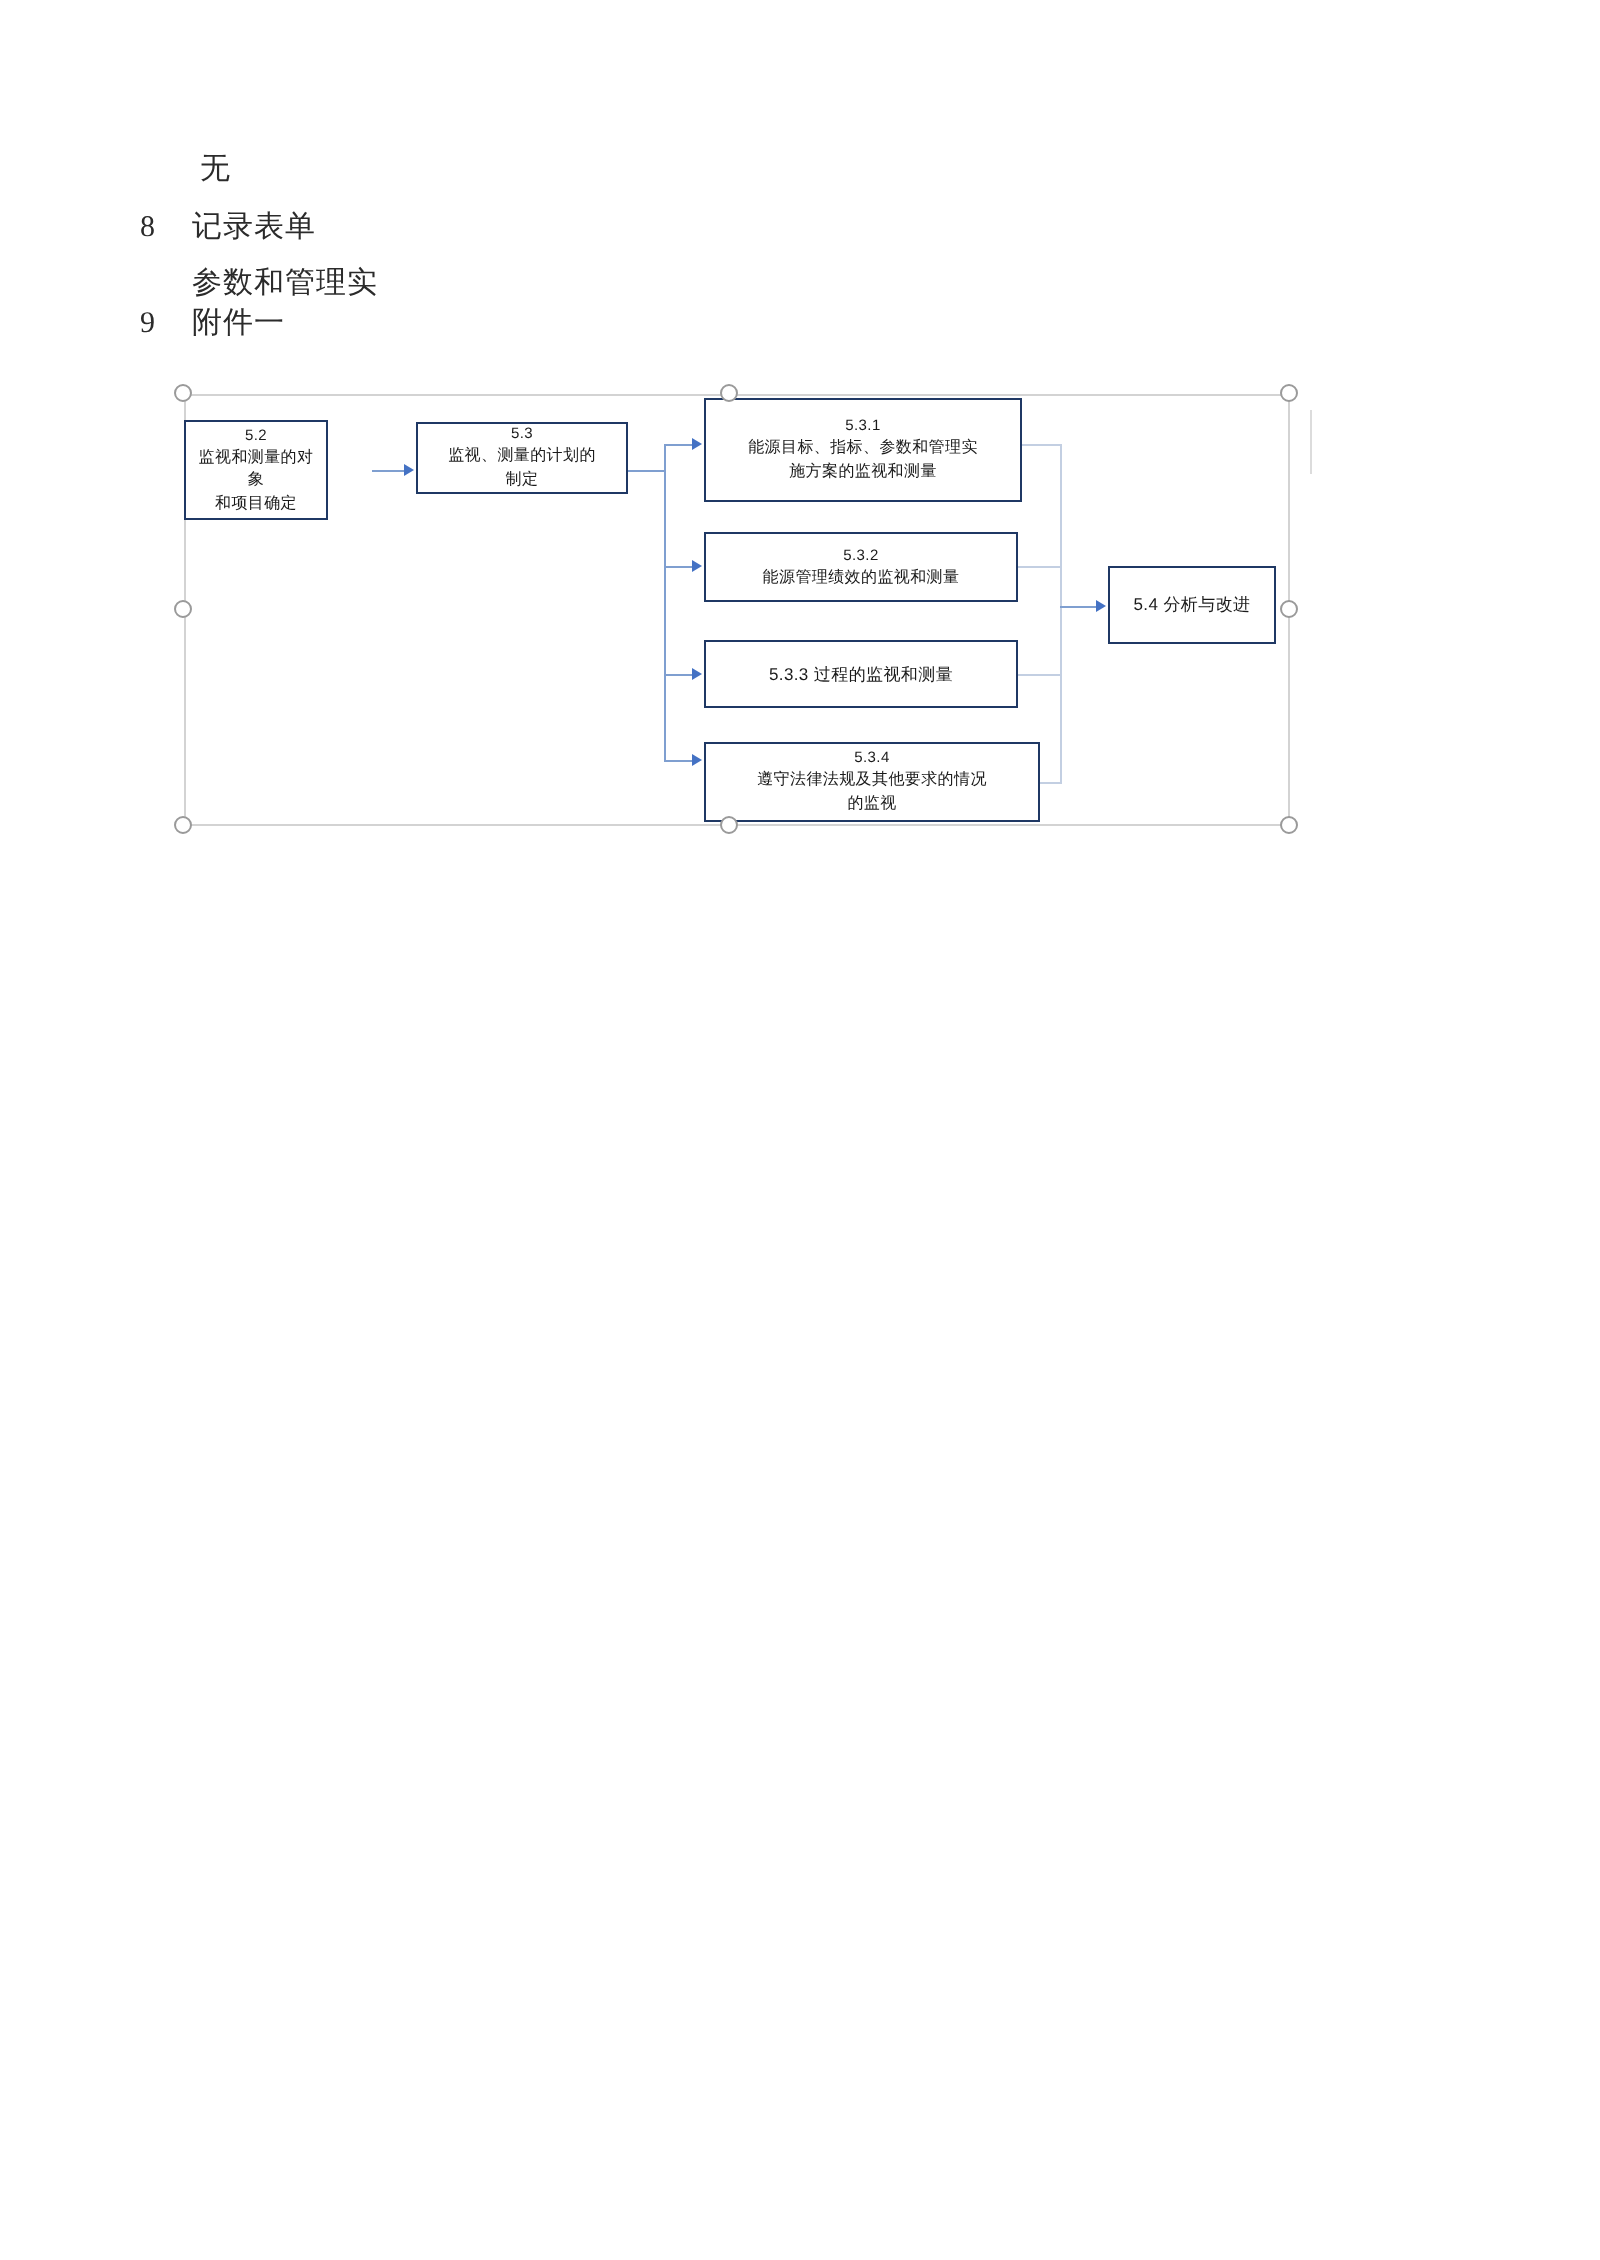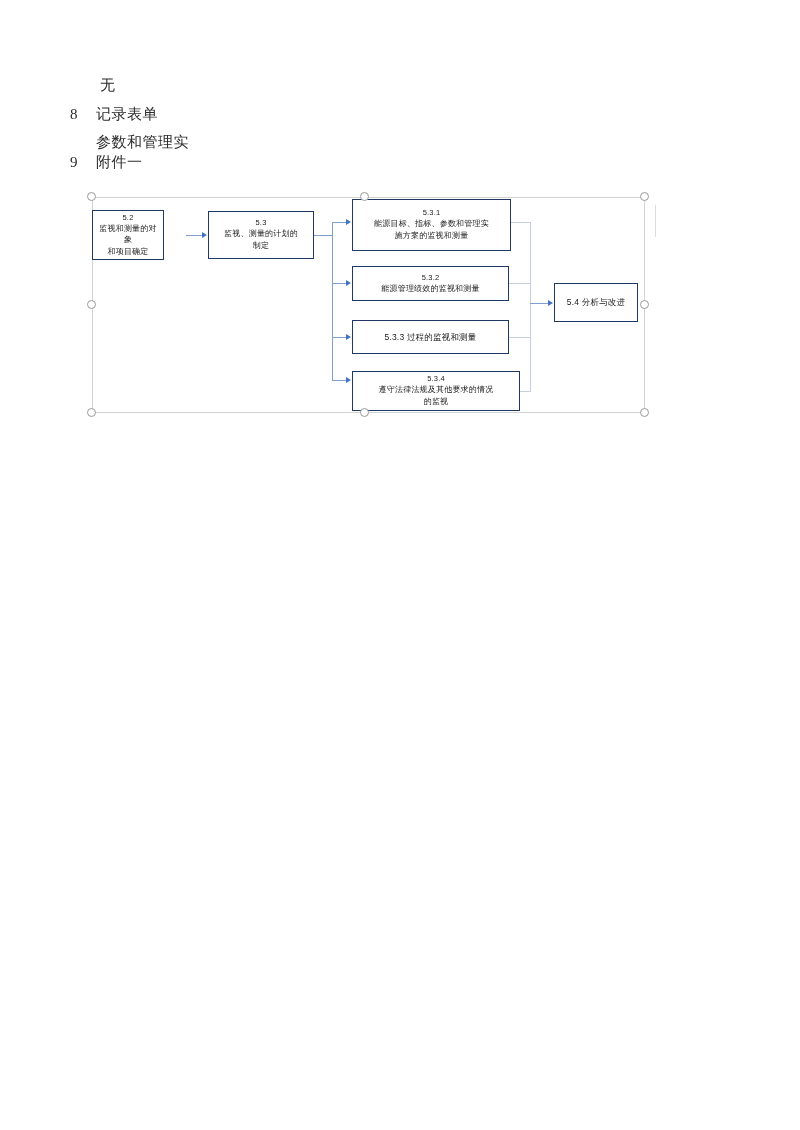--- a/index.html
+++ b/index.html
@@ -96,21 +96,21 @@
     font-size: 8px;
     line-height: 1.45;
     letter-spacing: 0.2px;
   }
   .node.single .label {
     font-size: 8.5px;
   }
 
   
   #node-52   { left: 0px;   top: 13px;  width: 72px;  height: 50px; }
-  #node-53   { left: 116px; top: 14px;  width: 106px; height: 48px; }
+  #node-53   { left: 116px; top: 14px;  width: 106px; height: 36px; }
   #node-531  { left: 260px; top: 2px;   width: 159px; height: 52px; }
   #node-532  { left: 260px; top: 69px;  width: 157px; height: 35px; }
   #node-533  { left: 260px; top: 123px; width: 157px; height: 34px; }
   #node-534  { left: 260px; top: 174px; width: 168px; height: 40px; }
   #node-54   { left: 462px; top: 86px;  width: 84px;  height: 39px; justify-content: center; }
 
   
   .conn {
     position: absolute;
     background: #7f9fd0;

